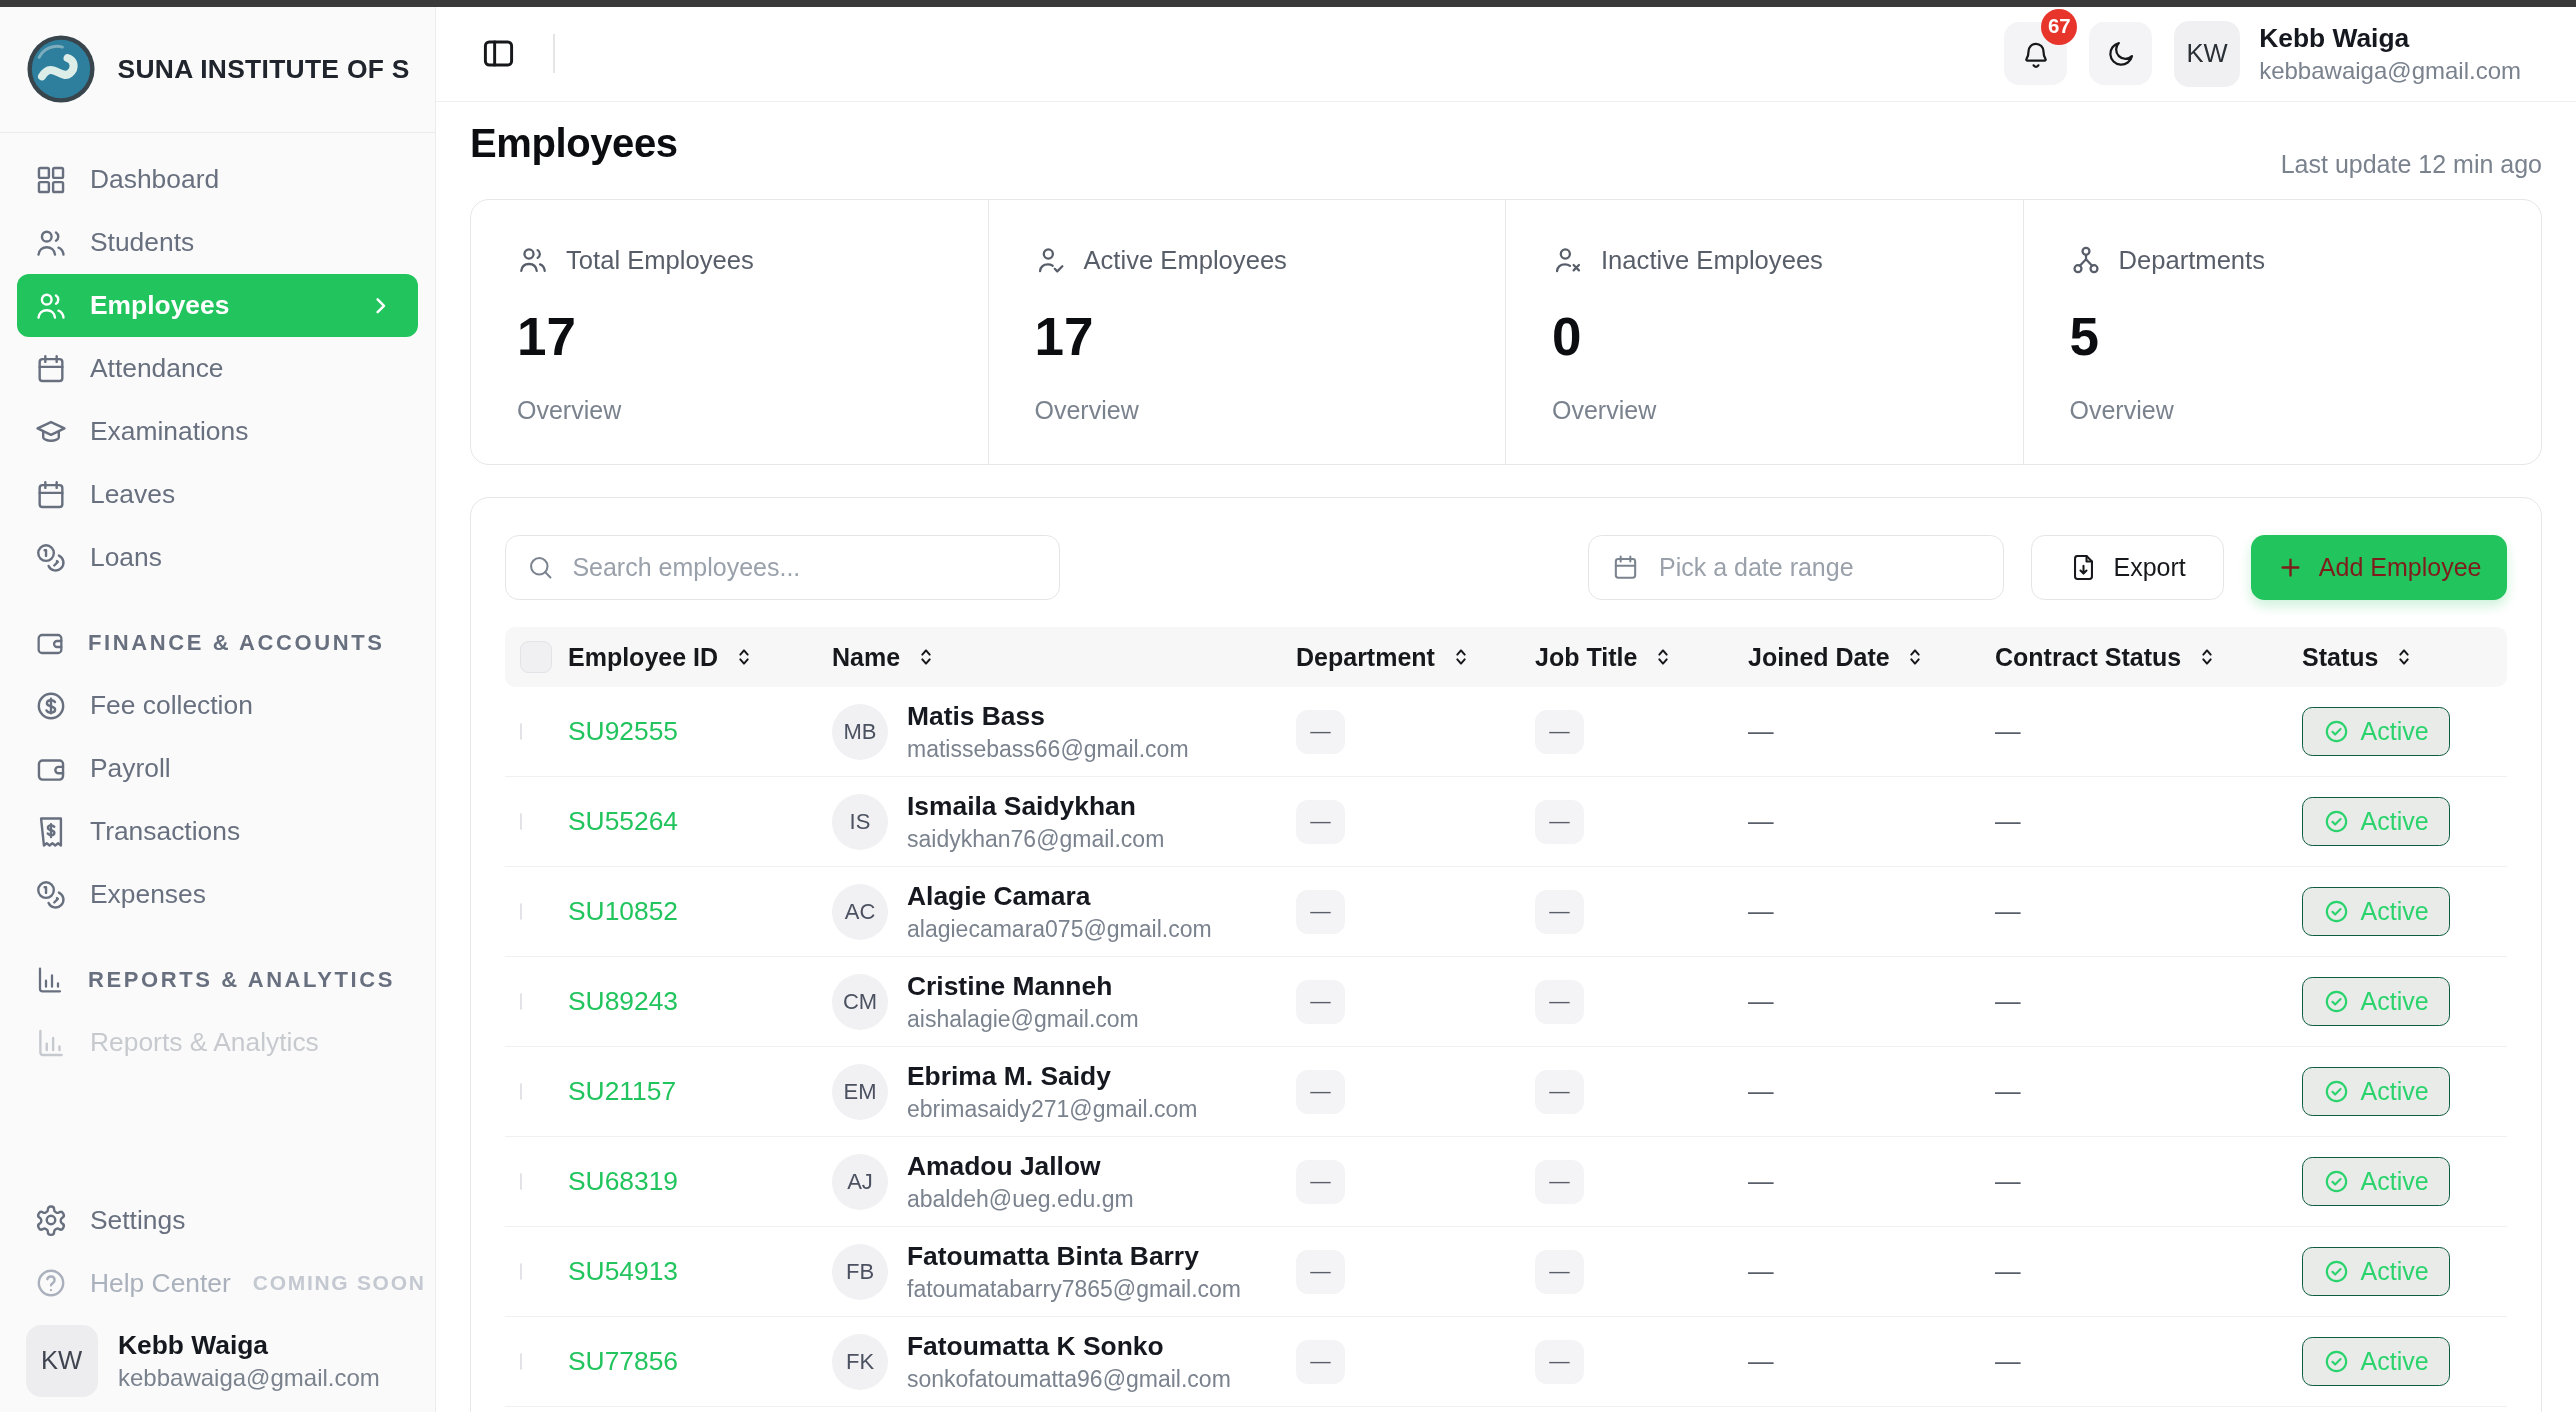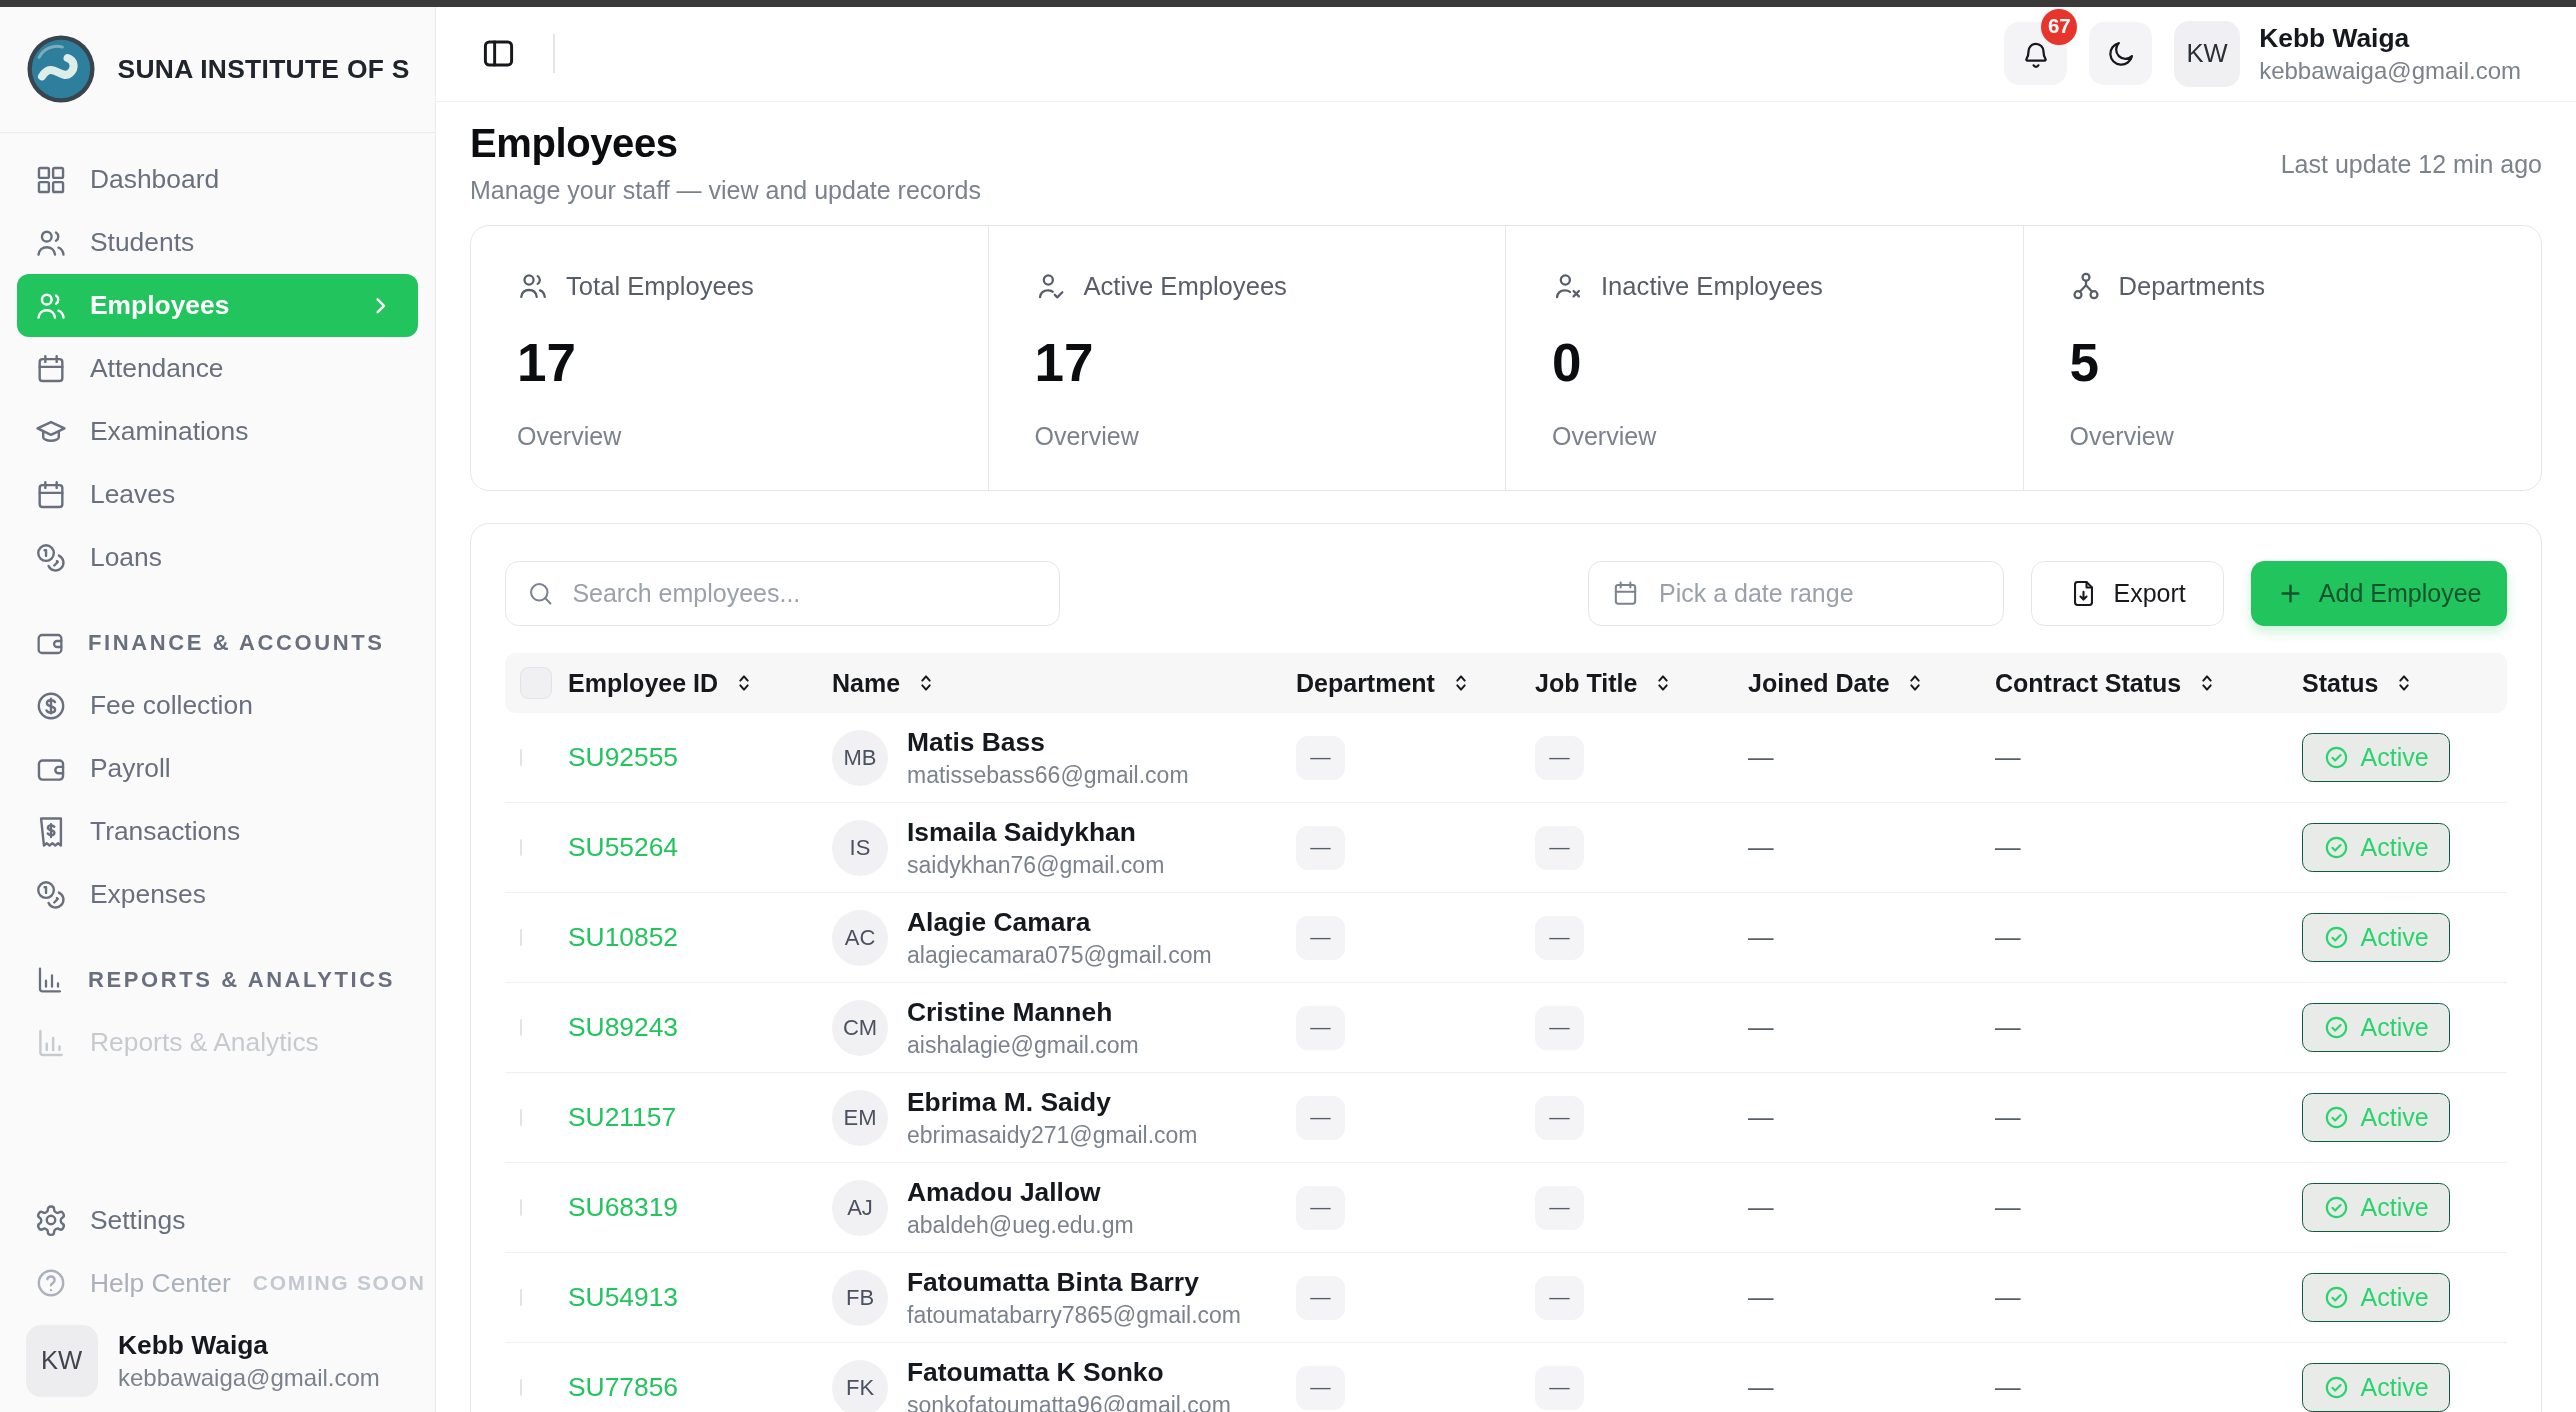--- a/index.html
+++ b/index.html
@@ -79,21 +79,21 @@
 .search-box{width:555px;height:65px;border:1.7px solid var(--box-border);border-radius:13.6px;display:flex;align-items:center;gap:17px;padding:0 20.4px;background:#fff}
 .search-box .ic{width:29px;height:29px;color:#7b838e;flex:none}
 .search-box input{border:none;outline:none;background:transparent;font:inherit;font-size:25px;color:#20242c;width:100%}
 .search-box input::placeholder{color:#9aa1ab}
 .toolbar-right{margin-left:auto;display:flex;align-items:flex-end;gap:27px}
 .date-box{width:416px;height:65px;border:1.7px solid var(--box-border);border-radius:13.6px;display:flex;align-items:center;gap:19px;padding:0 22px;color:#9aa1ab;font-size:25px;background:#fff;cursor:pointer}
 .date-box .ic{width:29px;height:29px;color:#7b838e;flex:none}
 .btn{height:65px;border-radius:13.6px;display:flex;align-items:center;justify-content:center;gap:15.3px;font-size:25px;cursor:pointer;border:none;font-family:inherit}
 .btn .ic{width:29px;height:29px}
 .btn-export{width:193px;border:1.7px solid var(--box-border);background:#fff;color:#17181c;font-weight:500}
-.btn-add{width:256px;background:var(--accent);color:#14532d;font-weight:500;box-shadow:0 5.1px 12px rgba(33,196,93,.22)}
+.btn-add{width:256px;background:var(--accent);color:#7f1d1d;font-weight:500;box-shadow:0 5.1px 12px rgba(33,196,93,.22)}
 .btn-add .ic{width:27px;height:27px}
 
 .grid-cols{display:grid;grid-template-columns:63px 264px 464px 239px 213px 247px 307px 1fr;align-items:center}
 .thead{margin-top:27px;height:60px;background:#f7f7f8;border-radius:10.2px;font-size:25px;font-weight:700;color:#17181c}
 .th{display:flex;align-items:center;gap:13.6px;cursor:pointer}
 .th .sort{width:24px;height:24px;color:#17181c;flex:none}
 .cb{width:32px;height:32px;border-radius:8.5px;border:1.7px solid #e2e2e7;background:#fff;margin-left:15.3px;cursor:pointer;flex:none}
 .thead .cb{background:#f0f0f3}
 .row{height:90px;border-bottom:1.7px solid var(--line-soft)}
 .id{font-size:26.4px;color:var(--accent);font-weight:500;cursor:pointer}
@@ -336,21 +336,20 @@
             <div class="user-email">kebbawaiga@gmail.com</div>
           </span>
         </span>
       </div>
     </div>
 
     <div class="content">
       <div class="page-head">
         <div>
           <h1 class="page-title">Employees</h1>
-          <div class="page-sub">Manage your staff — view and update records</div>
         </div>
         <div class="last-update">Last update 12 min ago</div>
       </div>
 
       <div class="stats" id="stats-root">
           <div class="stat">
        <div class="stat-top">
               <span class="ic ">
                 <svg viewBox="0 0 24 24" fill="none" stroke="currentColor" stroke-width="1.7" stroke-linecap="round" stroke-linejoin="round">
                   <circle cx="9" cy="7.5" r="3.4"></circle>

